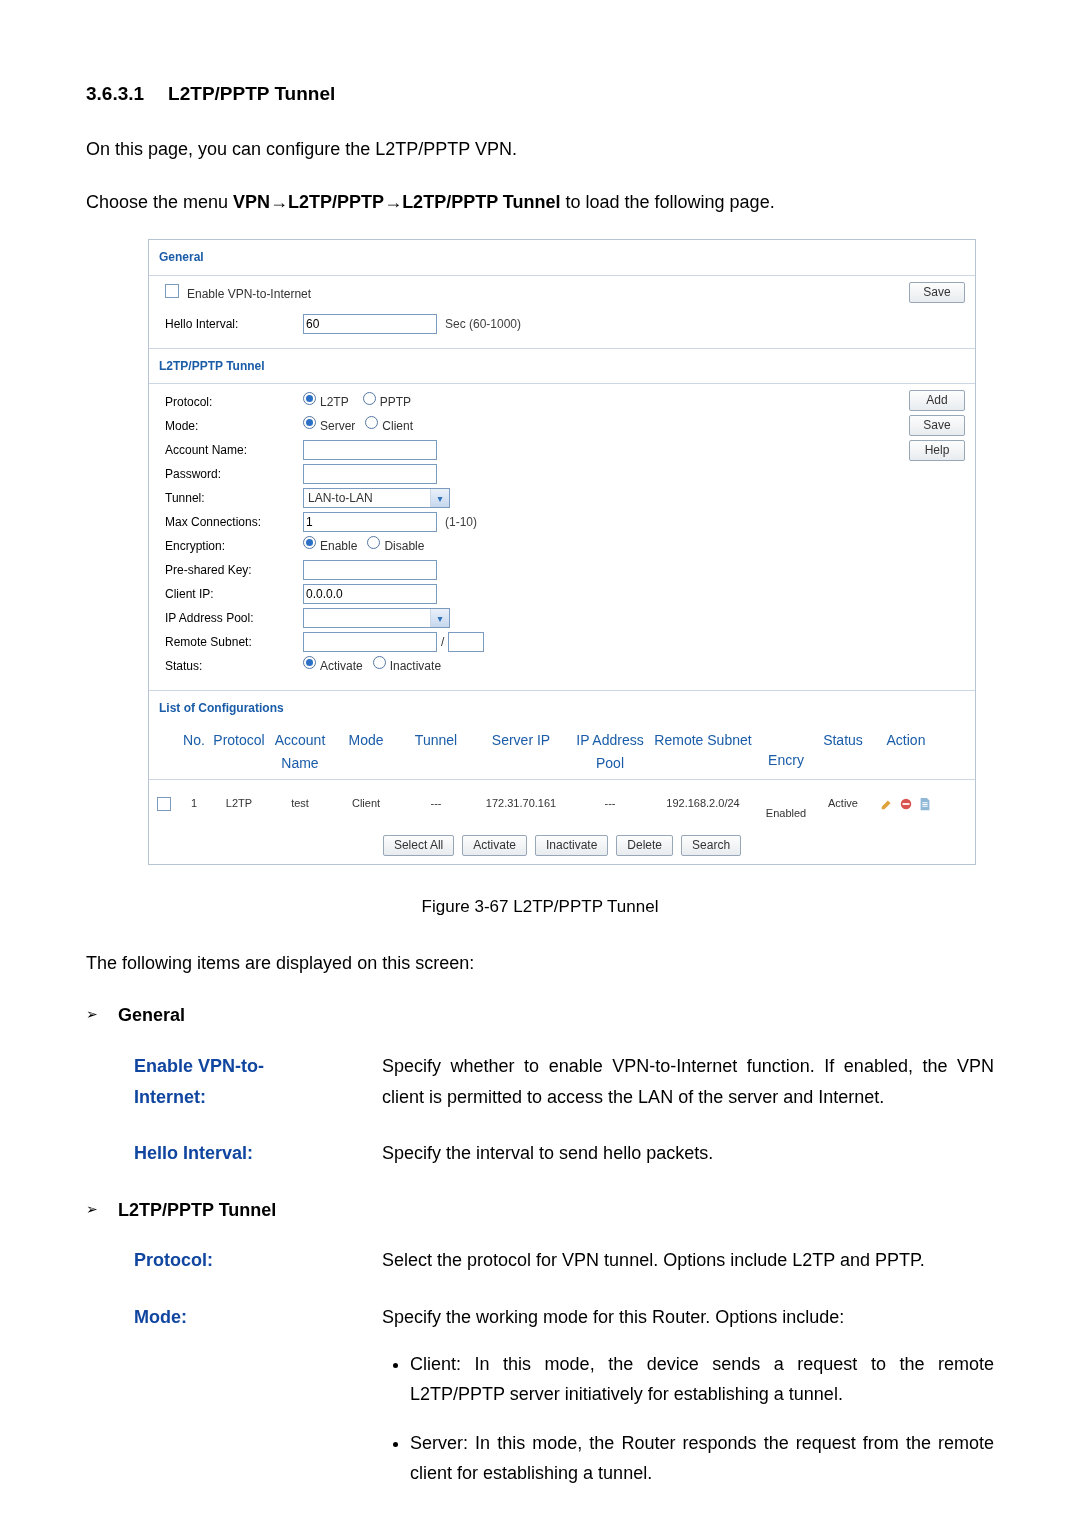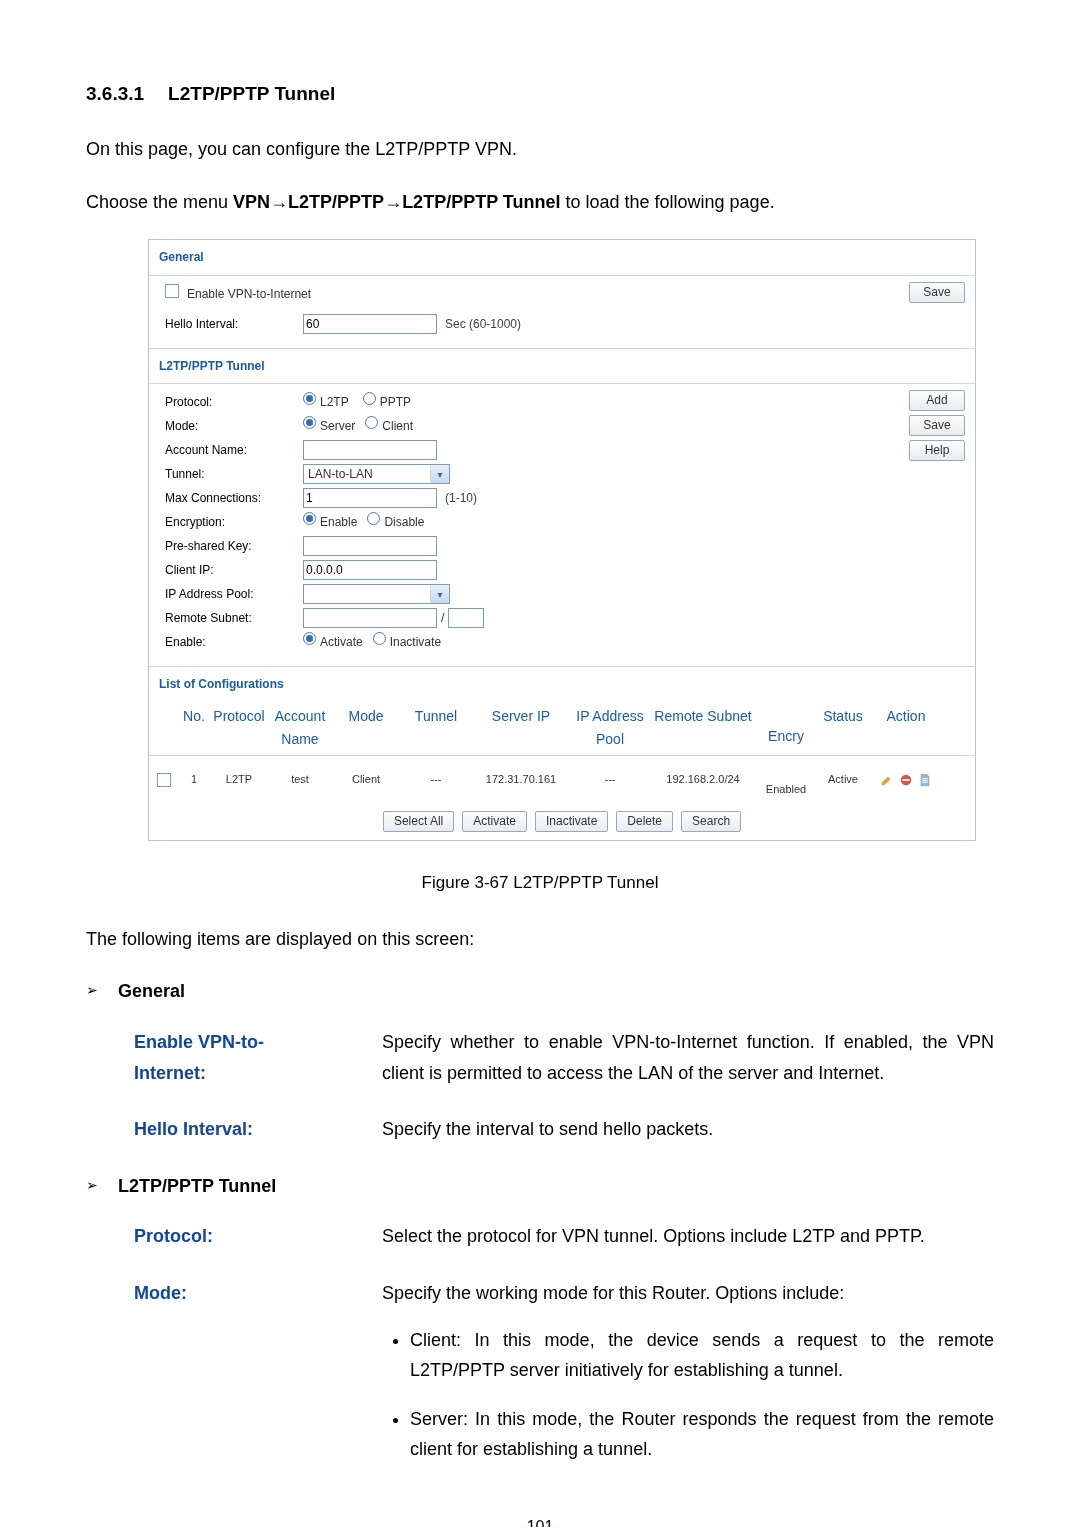--- a/index.html
+++ b/index.html
@@ -171,20 +171,24 @@
         <span style="width:10px;"></span>
         <span class="radio-dot"></span>
           <span>Client</span>
       </div>
 
       <div class="row">
           <span class="lbl">Account Name:</span>
         <span class="field"><input type="text" class="w-a" style=""></span>
         </div>
 
+      <div class="row">
+          <span class="lbl">Password:</span>
+        <span class="field"><input type="text" class="w-a" style=""></span>
+        </div>
 
       <div class="row">
           <span class="lbl">Tunnel:</span>
         <span class="select-box">
           <span class="sel-text">LAN-to-LAN</span>
           <span class="sel-arrow">▾</span>
         </span>
       </div>
 
       <div class="row">
@@ -221,21 +225,21 @@
       </div>
 
       <div class="row">
           <span class="lbl">Remote Subnet:</span>
         <span class="field"><input type="text" class="w-a" style=""></span>
         <span style="margin:0 4px;">/</span>
         <span class="field"><input type="text" style="width: 30px;"></span>
       </div>
 
       <div class="row">
-          <span class="lbl">Enable:</span>
+          <span class="lbl">Status:</span>
         <span class="radio-dot checked"></span>
           <span>Activate</span>
         <span style="width:10px;"></span>
         <span class="radio-dot"></span>
           <span>Inactivate</span>
       </div>
     </div>
 
     <div class="section-title" style="border-bottom:none;">List of Configurations</div>
     <div class="cfg-head">

